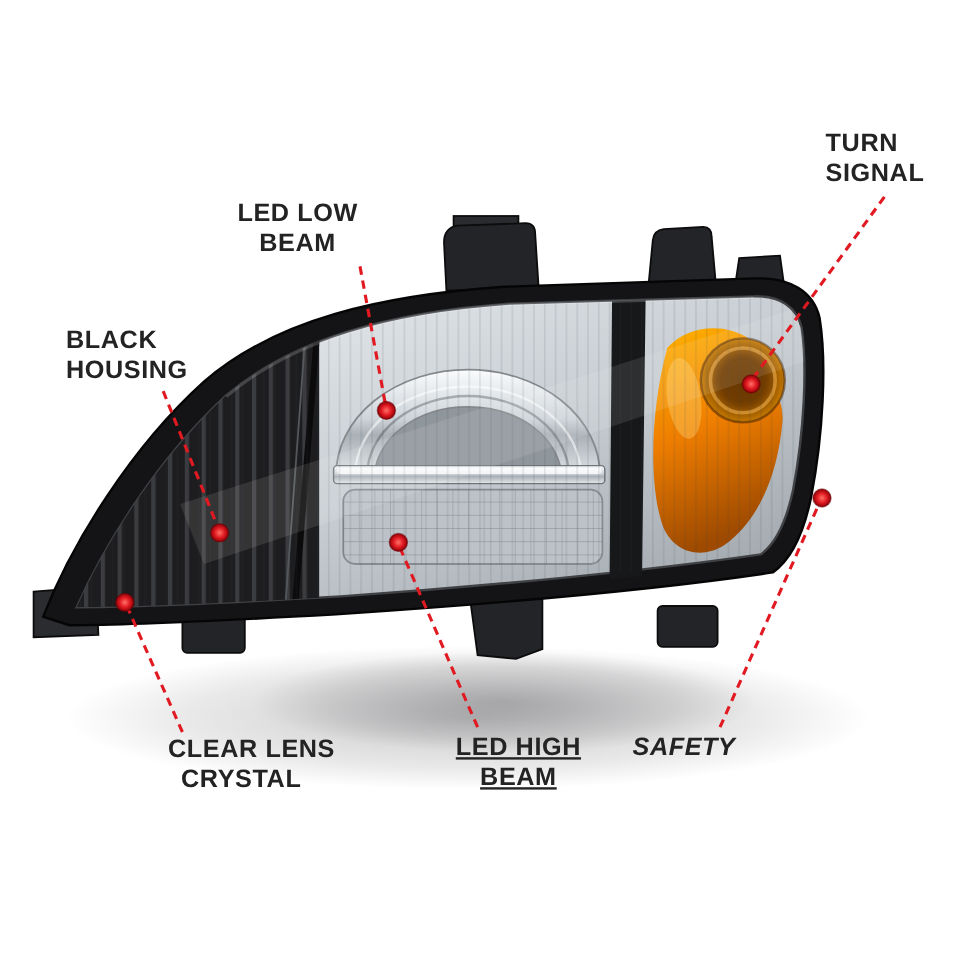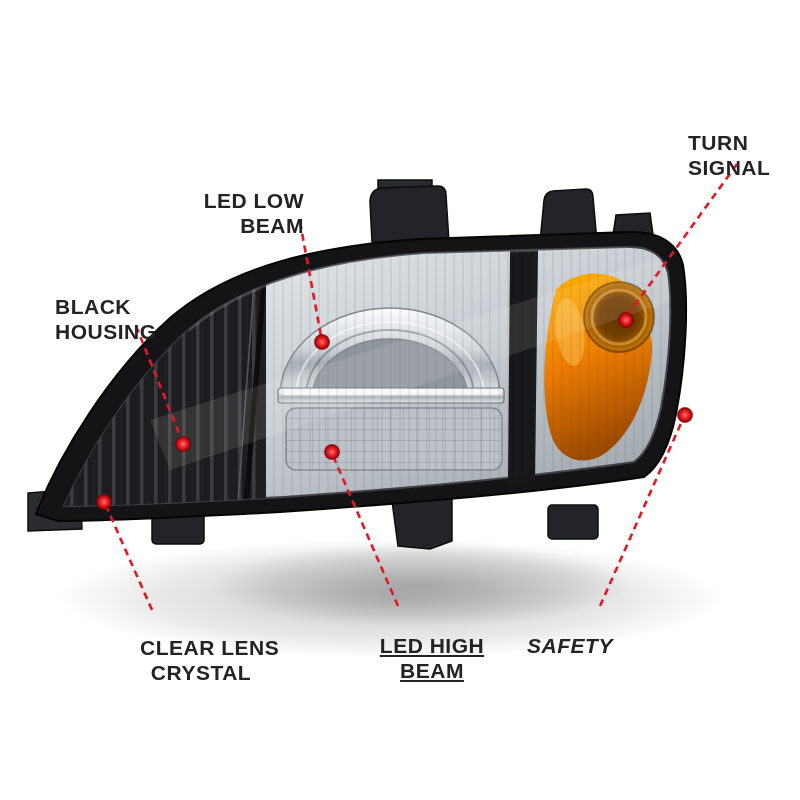--- a/index.html
+++ b/index.html
@@ -17,36 +17,35 @@
   .stage svg{position:absolute;left:0;top:0;}
   .callout{
     position:absolute;
     font-weight:700;
     font-size:21px;
     line-height:1.18;
     letter-spacing:.5px;
     color:var(--label-text);
     text-transform:uppercase;
     white-space:nowrap;
-    margin-top:23px;
   }
   .callout span{display:block;}
   .callout.center{text-align:center;}
   .callout-line{
     stroke:var(--accent);
     stroke-width:2.6;
     stroke-dasharray:7 5;
     fill:none;
   }
   .callout-dot{
     stroke:rgba(110,0,5,.55);
     stroke-width:1.2;
   }
   #label-turn-signal{left:688px;top:108px;}
-  #label-led-low-beam{left:192px;top:166px;width:112px;text-align:right;}
+  #label-led-low-beam{left:192px;top:166px;width:112px;}
   #label-black-housing{left:55px;top:272px;}
   #label-crystal-clear-lens{left:140px;top:613px;width:122px;}
   #label-led-high-beam{left:376px;top:611px;width:112px;text-decoration:underline;}
   #label-safety-reflector{left:513px;top:611px;width:114px;font-style:italic;}
 </style>
 </head>
 <body>
 
 <div class="stage">
 

